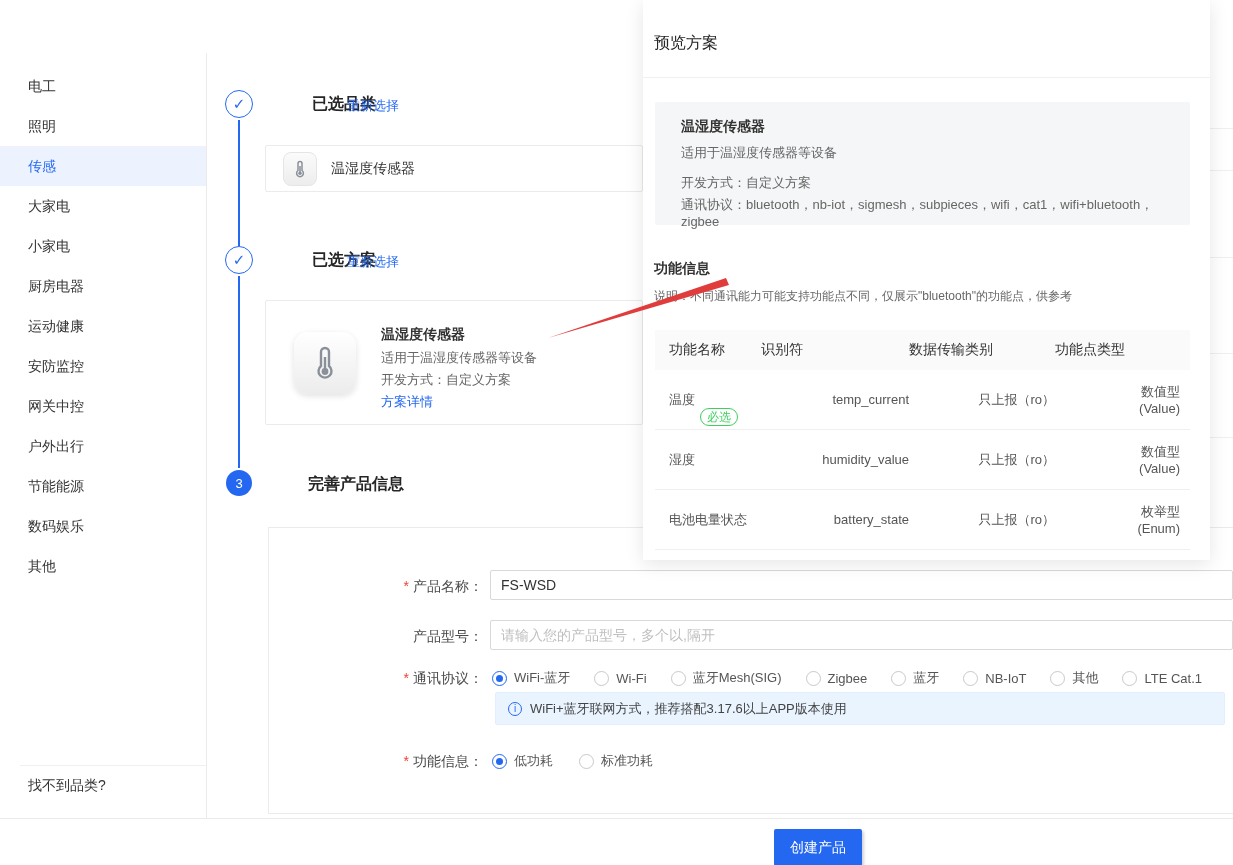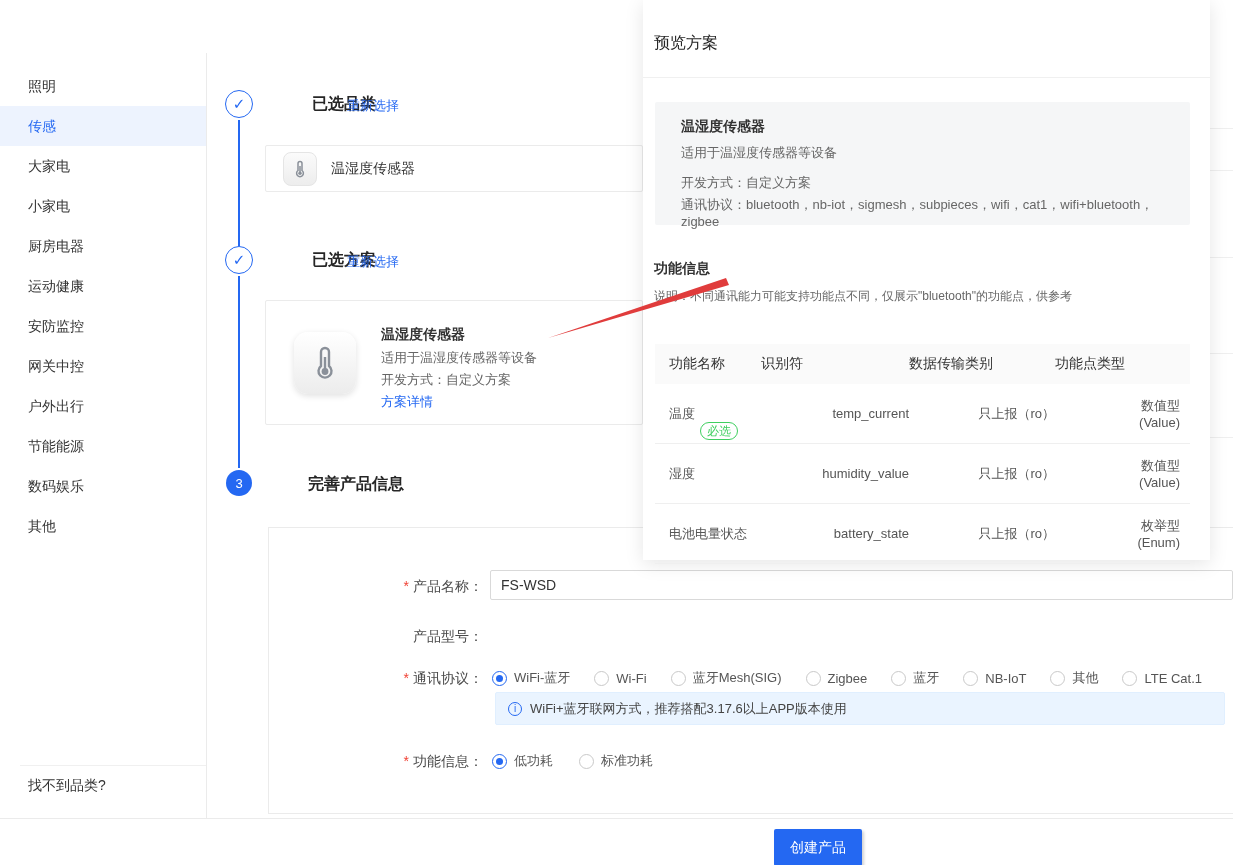--- a/index.html
+++ b/index.html
@@ -88,21 +88,21 @@
   .drawer-title { position:absolute; left:11px; top:33px; font-size:16px; font-weight:500; color:#262626; }
   .drawer-divider { position:absolute; left:0; top:77px; width:567px; border-top:1px solid #f0f0f0; }
   .summary-box { position:absolute; left:12px; top:102px; width:535px; height:123px; background:#f5f6f7; border-radius:2px; }
   .summary-box .s-name { position:absolute; left:26px; top:16px; font-size:14px; font-weight:700; color:#333; }
   .summary-box .s-desc { position:absolute; left:26px; top:42px; font-size:13px; color:#666; }
   .summary-box .s-dev  { position:absolute; left:26px; top:72px; font-size:13px; color:#666; }
   .summary-box .s-proto{ position:absolute; left:26px; top:94px; font-size:13px; color:#666; }
   .fn-title { position:absolute; left:11px; top:260px; font-size:14px; font-weight:700; color:#333; }
   .fn-note  { position:absolute; left:11px; top:288px; font-size:12px; color:#666; }
 
-  .fn-table { position:absolute; left:12px; top:344px; width:535px; }
+  .fn-table { position:absolute; left:12px; top:330px; width:535px; }
   .t-row { display:flex; align-items:center; border-bottom:1px solid #efefef; }
   .t-head { background:#fafafa; height:40px; border-bottom:none; }
   .t-head .c { font-size:14px; color:#333; }
   .t-body { height:60px;text-align:right; }
   .c { font-size:13px; color:#555; }
   .c1 { width:106px; padding-left:14px; }
   .c2 { width:148px; }
   .c3 { width:146px; }
   .c4 { width:125px; }
   .c4 .l2 { padding-left:5px; }
@@ -117,20 +117,21 @@
   .arrow-svg { position:absolute; left:0; top:0; width:1233px; height:865px; z-index:10; pointer-events:none; }
 </style>
 </head>
 <body>
 
 <div id="screen">
 
 
   <div class="sidebar">
     <div class="side-list">
+      <div class="side-item">电工</div>
       <div class="side-item">照明</div>
       <div class="side-item selected">传感</div>
       <div class="side-item">大家电</div>
       <div class="side-item">小家电</div>
       <div class="side-item">厨房电器</div>
       <div class="side-item">运动健康</div>
       <div class="side-item">安防监控</div>
       <div class="side-item">网关中控</div>
       <div class="side-item">户外出行</div>
       <div class="side-item">节能能源</div>
@@ -186,20 +187,21 @@
         <span>3</span>
       </div>
     <div class="step-title st3">完善产品信息</div>
 
     <div class="form-card"></div>
 
     <div class="f-label fl1"><span class="req">*</span><span>产品名称：</span></div>
     <input class="f-input fi1" type="text" value="FS-WSD" style="">
 
     <div class="f-label fl2"><span>产品型号：</span></div>
+    <input class="f-input fi2" type="text" placeholder="请输入您的产品型号，多个以,隔开" style="">
 
     <div class="f-label fl3"><span class="req">*</span><span>通讯协议：</span></div>
     <div class="radio-row rr1">
       <span class="radio-opt checked">
           <span class="radio-ic"></span>
           <span class="radio-lbl">WiFi-蓝牙</span>
         </span>
       <span class="radio-opt">
           <span class="radio-ic"></span>
           <span class="radio-lbl">Wi-Fi</span>

